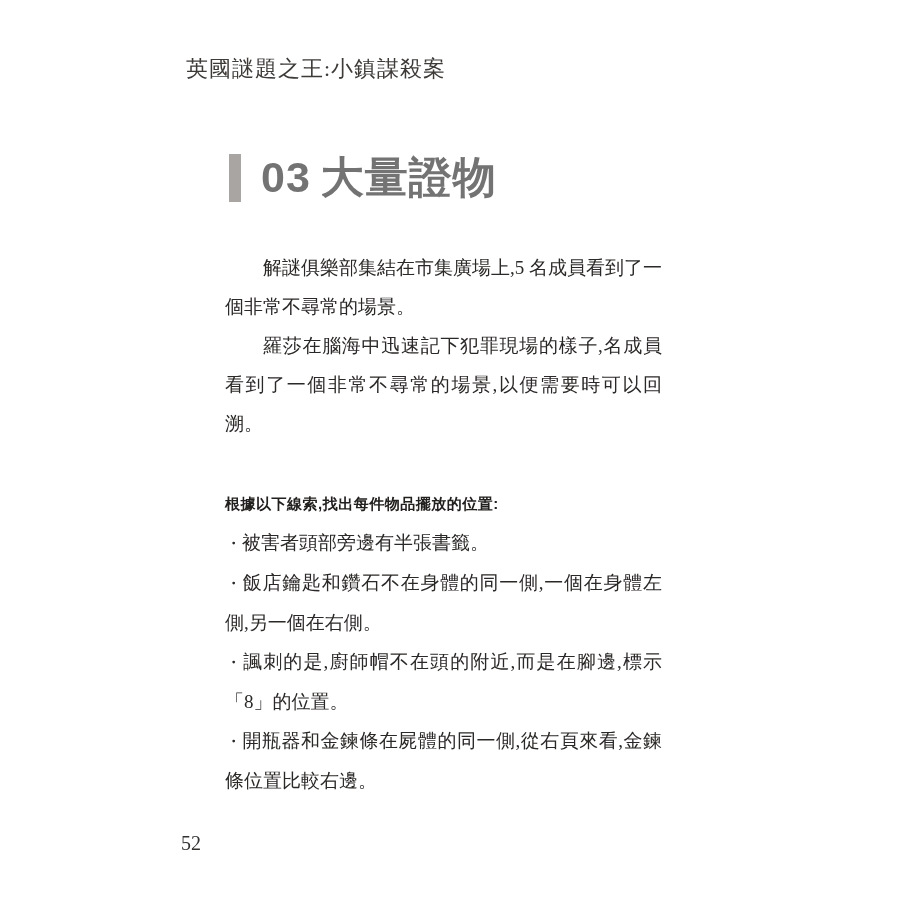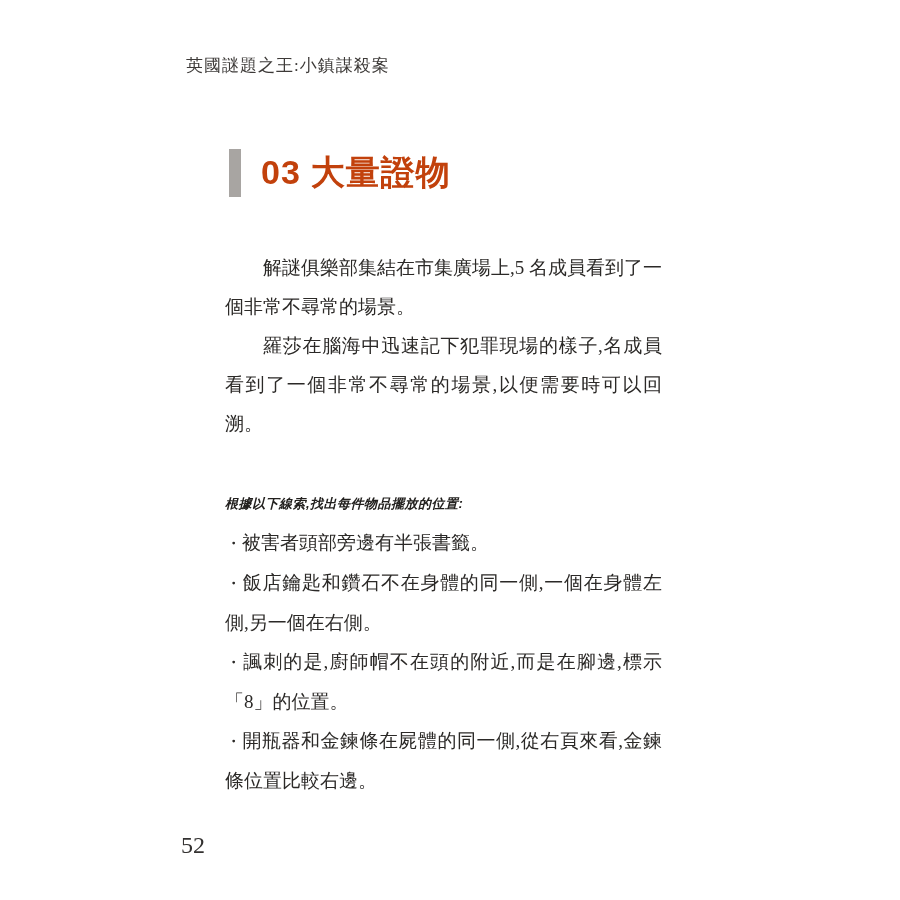--- a/index.html
+++ b/index.html
@@ -12,21 +12,21 @@
     position: relative;
     background: #ffffff;
     font-family: "Liberation Serif", "DejaVu Serif", serif;
     color: #2e2c2a;
     overflow: hidden;
   }
   .running-header {
     position: absolute;
     left: 186px;
     top: 54px;
-    font-size: 17px;
+    font-size: 22px;
     letter-spacing: 1px;
     color: #3d3a38;
     white-space: nowrap;
   }
   .chapter {
     position: absolute;
     left: 229px;
     top: 149px;
     display: flex;
     align-items: center;
@@ -34,22 +34,22 @@
   .chapter-bar {
     width: 12px;
     height: 48px;
     background: #a8a5a2;
     flex: 0 0 auto;
   }
   .chapter-heading {
     margin-left: 20px;
     font-family: "Liberation Sans", "DejaVu Sans", sans-serif;
     font-weight: bold;
-    font-size: 34px;
-    color: #c2410c;
+    font-size: 43px;
+    color: #737373;
     letter-spacing: 1px;
     white-space: nowrap;
   }
   .chapter-heading .chapter-number {
     margin-right: 10px;
   }
   .content {
     position: absolute;
     left: 225px;
     top: 248px;
@@ -64,37 +64,36 @@
     margin: 0;
     padding: 0;
   }
   .content p.story-para {
     text-indent: 2em;
   }
   .lead-in {
     margin-top: 41px !important;
     font-family: "Liberation Sans", "DejaVu Sans", sans-serif;
     font-weight: bold;
-    font-size: 13px;
+    font-size: 15px;
     color: #22201e;
     letter-spacing: 0.5px;
     text-indent: 0;
-    font-style: italic;
   }
   .clue {
     text-indent: 0;
   }
   .clue .bullet-dot {
     font-size: 17px;
   }
   .page-number {
     position: absolute;
     left: 181px;
     top: 832px;
-    font-size: 24px;
+    font-size: 20px;
     color: #333130;
   }
 </style>
 </head>
 <body>
 
 <div class="running-header">英國謎題之王:小鎮謀殺案</div>
 
 <div class="chapter">
   <div class="chapter-bar"></div>

